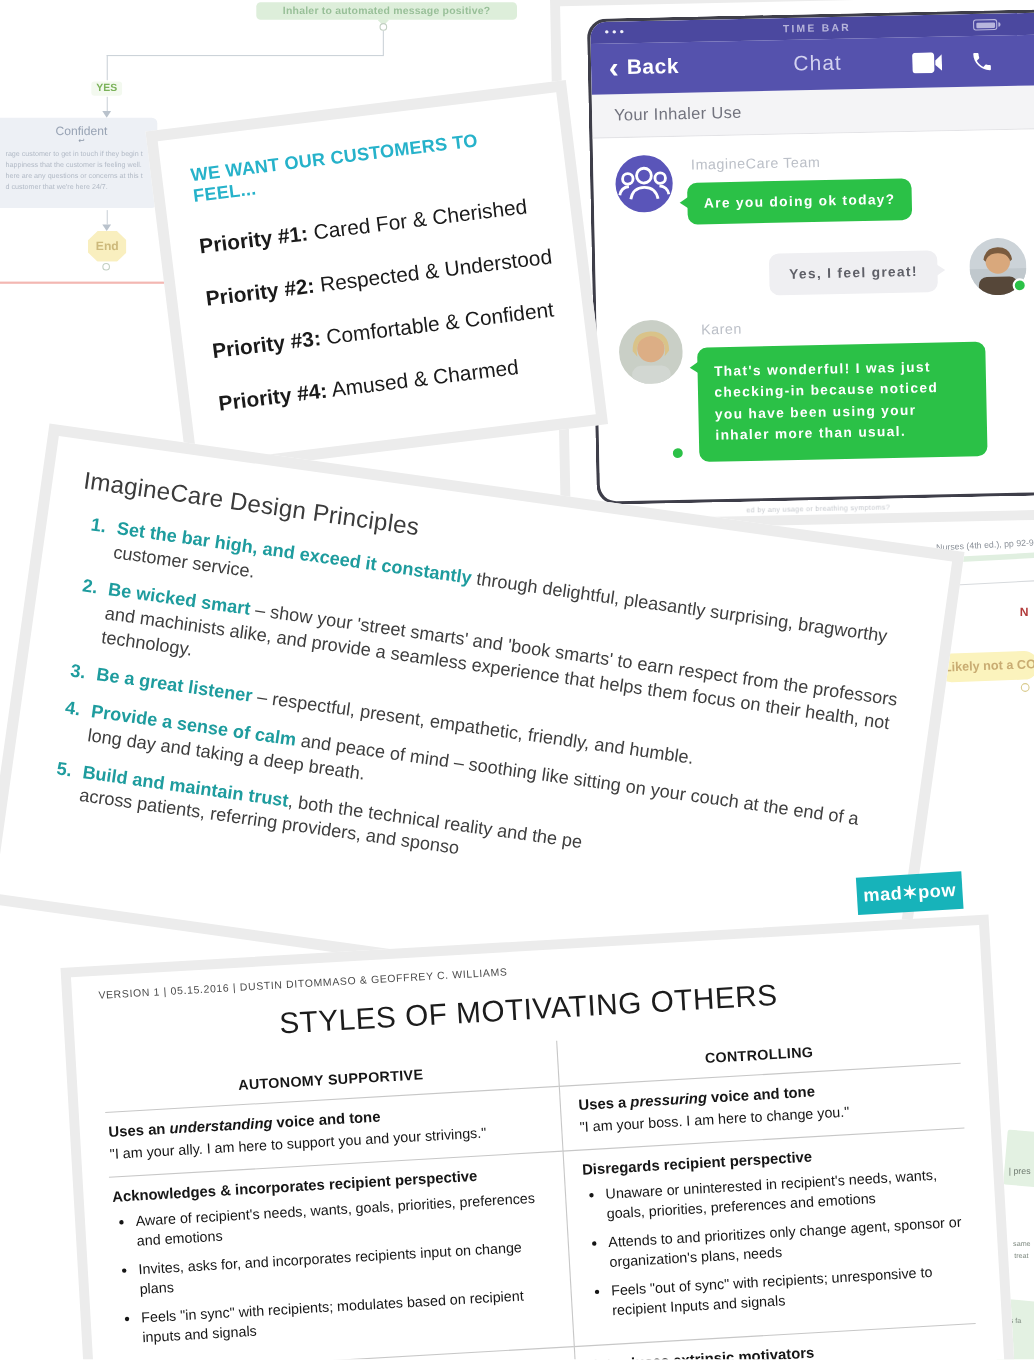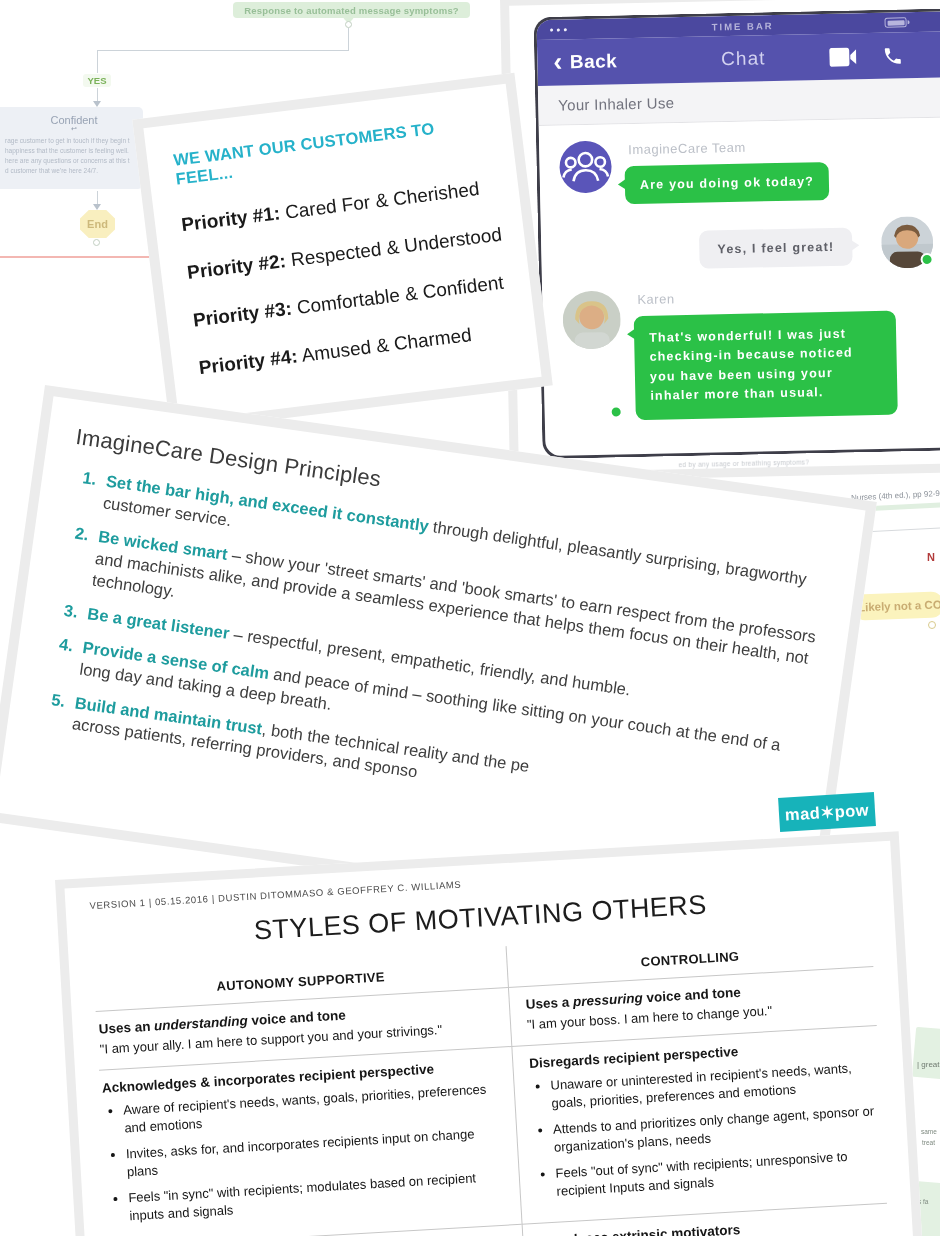--- a/index.html
+++ b/index.html
@@ -114,21 +114,21 @@
   .t-quote { margin-top:5px; font-size:13px; }
   .t-cell ul { margin:7px 0 0 20px; }
   .t-cell li { margin-bottom:7px; line-height:1.42; }
 </style>
 </head>
 <body>
 
 <div id="canvas">
 
   <div>
-    <div class="flow-label">Response to automated message symptoms?</div>
+    <div class="flow-label">Inhaler to automated message positive?</div>
     <div class="flow-diamond"></div>
     <div class="flow-port" style="left:345px; top:21px;"></div>
     <div class="fl-line" style="left:348px; top:28px; width:1px; height:22px;"></div>
     <div class="fl-line" style="left:97px; top:50px; width:252px; height:1px;"></div>
     <div class="fl-line" style="left:97px; top:50px; width:1px; height:23px;"></div>
     <div class="yes-badge">YES</div>
     <div class="fl-line" style="left:97px; top:88px; width:1px; height:13px;"></div>
     <div class="arrow-down" style="left:93px; top:101px;"></div>
     <div class="resp-box">
       <div class="resp-title">Confident</div>
@@ -148,21 +148,21 @@
   </div>
 
   <div>
     <div class="frag citation">Nurses (4th ed.), pp 92-93.</div>
     <div class="frag green-underline"></div>
     <div class="frag gray-topline"></div>
     <div class="frag no-label">N</div>
     <div class="frag hl-blob">Likely not a COP</div>
     <div class="frag hl-port flow-port" style="left:928px; top:621px;"></div>
     <div class="frag br-green" style="left:914px; top:1028px; width:30px; height:50px; transform:rotate(5deg);"></div>
-    <div class="frag br-text" style="left:917px; top:1060px; font-size:8px; color:#6f7a70;">| great</div>
+    <div class="frag br-text" style="left:917px; top:1060px; font-size:8px; color:#6f7a70;">| pres</div>
     <div class="frag br-text" style="left:921px; top:1128px;">same</div>
     <div class="frag br-text" style="left:922px; top:1139px;">treat</div>
     <div class="frag br-green" style="left:908px; top:1182px; width:36px; height:56px; transform:rotate(5deg);"></div>
     <div class="frag br-text" style="left:918px; top:1198px;">s fa</div>
   </div>
 
   <div class="card phone-card">
     <div class="phone">
       <div class="statusbar">
         <span class="status-dots">•••</span>

